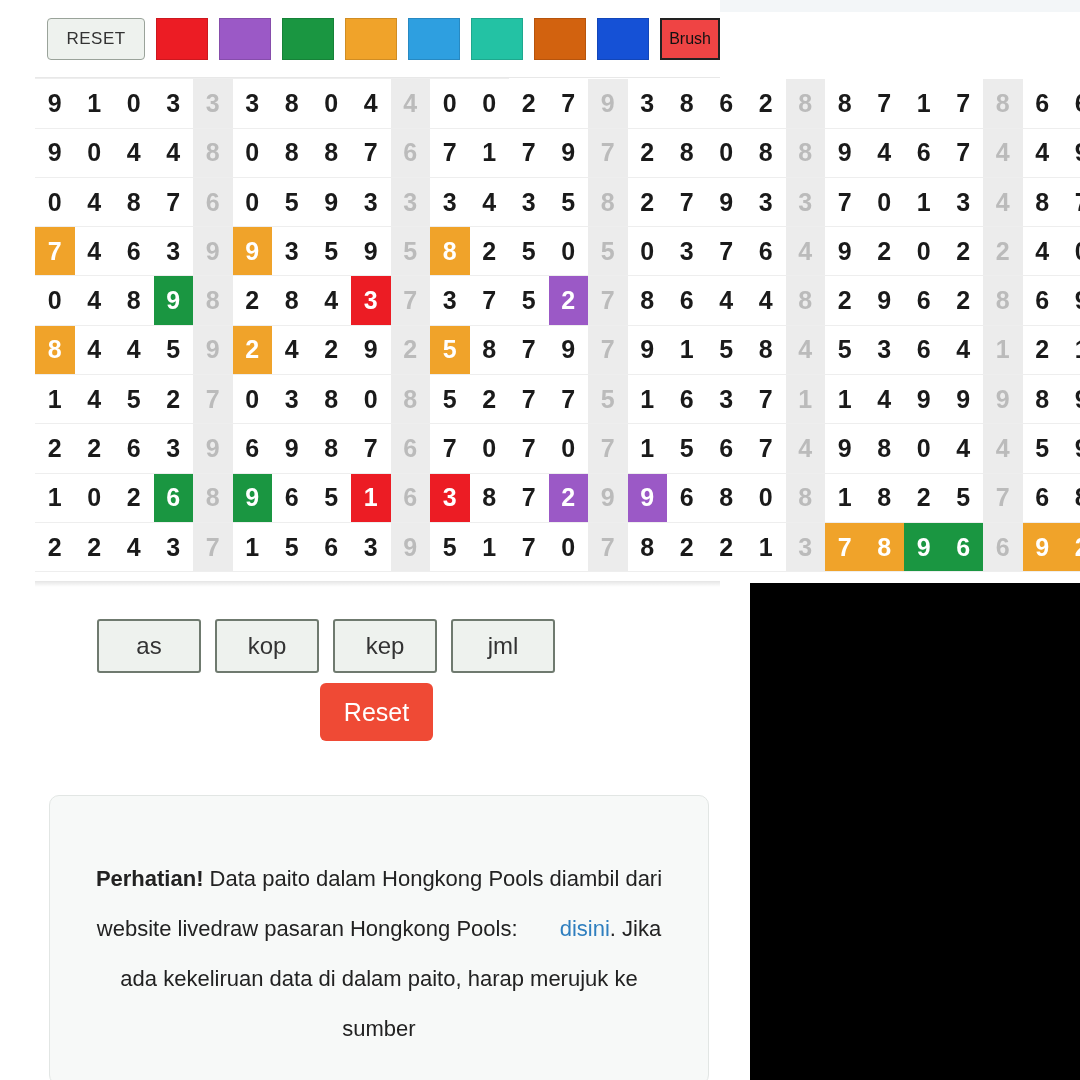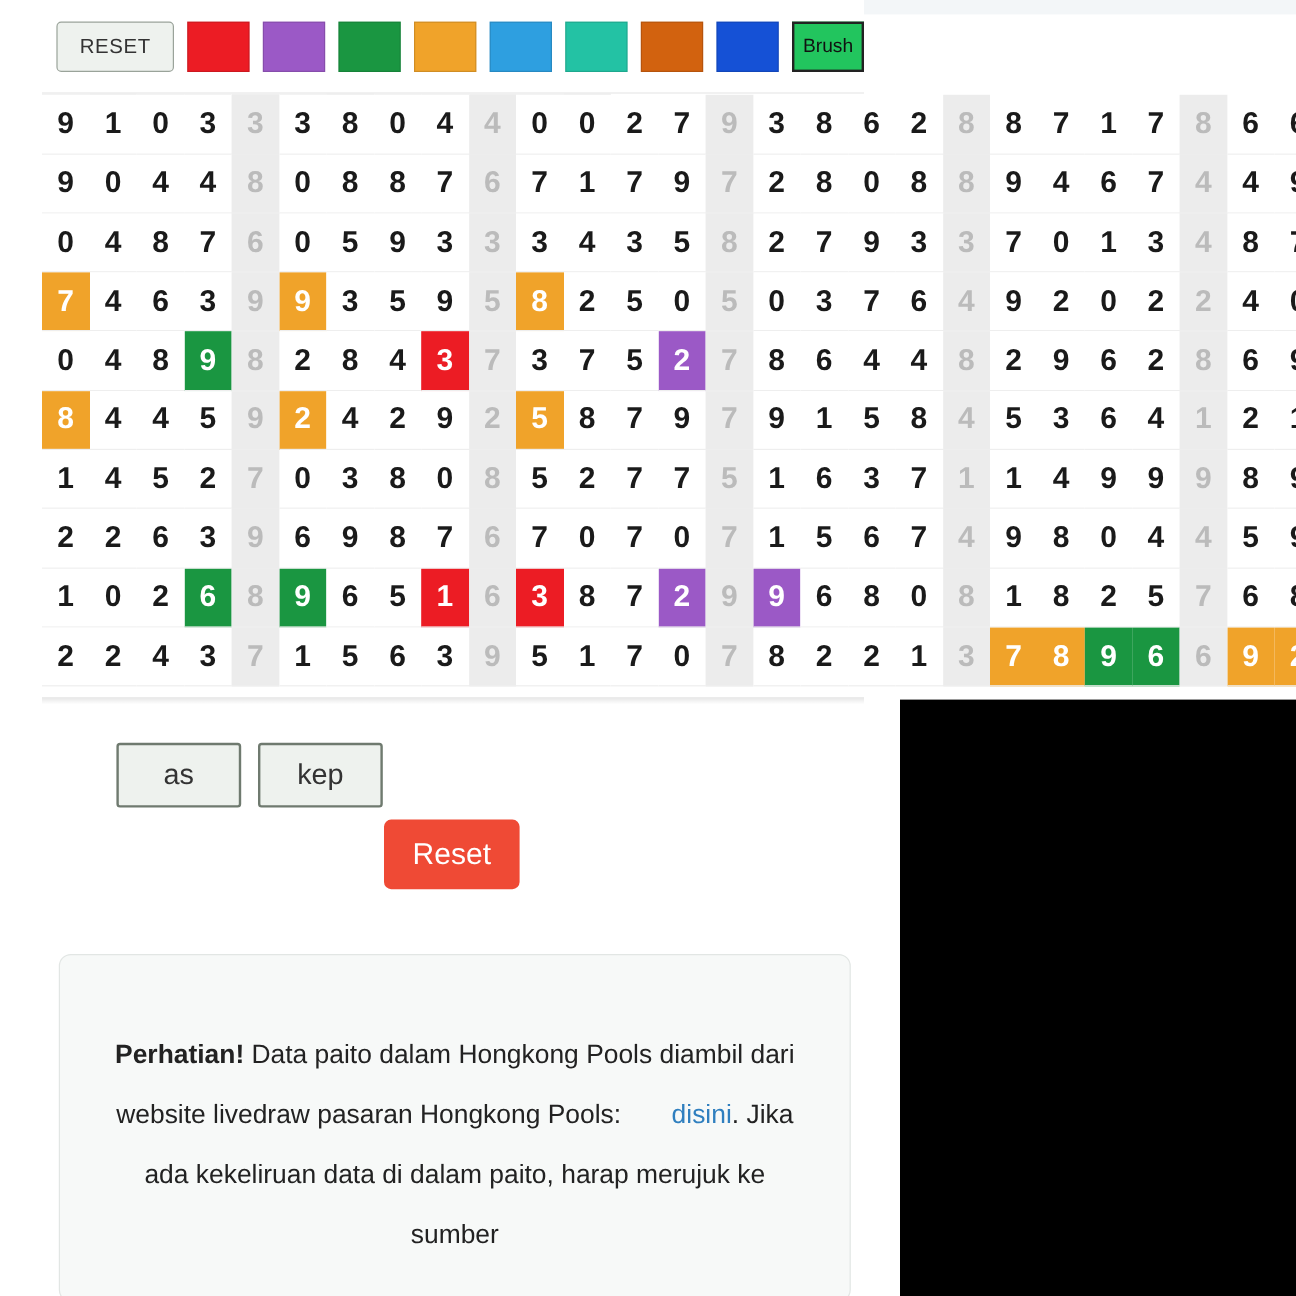--- a/index.html
+++ b/index.html
@@ -54,21 +54,21 @@
     height: 40px;
     margin-left: 11px;
     border: 1px solid #00000022;
     cursor: pointer;
   }
   .brush-btn {
     margin-left: 11px;
     width: 58px;
     height: 38px;
     border: 2px solid #222;
-    background: #22c55e;
+    background: #ef4444;
     font-size: 16px;
     color: #111;
     display: flex;
     align-items: center;
     justify-content: center;
     cursor: pointer;
   }
 
   
   .grid-wrap {
@@ -560,21 +560,23 @@
     <div class="swatch" style="background:#23c2a4"></div>
     <div class="swatch" style="background:#d2620f"></div>
     <div class="swatch" style="background:#1551d6"></div>
     <div class="brush-btn">Brush</div>
   </div>
 
   <div class="body-left">
 
     <div class="tabs">
       <div class="tab">as</div>
+      <div class="tab">kop</div>
       <div class="tab">kep</div>
+      <div class="tab">jml</div>
     </div>
 
     <div class="reset-red">Reset</div>
 
     <div class="notice">
       <b>Perhatian!</b><span> Data paito dalam Hongkong Pools diambil dari website livedraw pasaran Hongkong Pools: </span><a href="#">disini</a><span>. Jika ada kekeliruan data di dalam paito, harap merujuk ke sumber</span>
     </div>
   </div>
 
   <div class="black-panel"></div>

